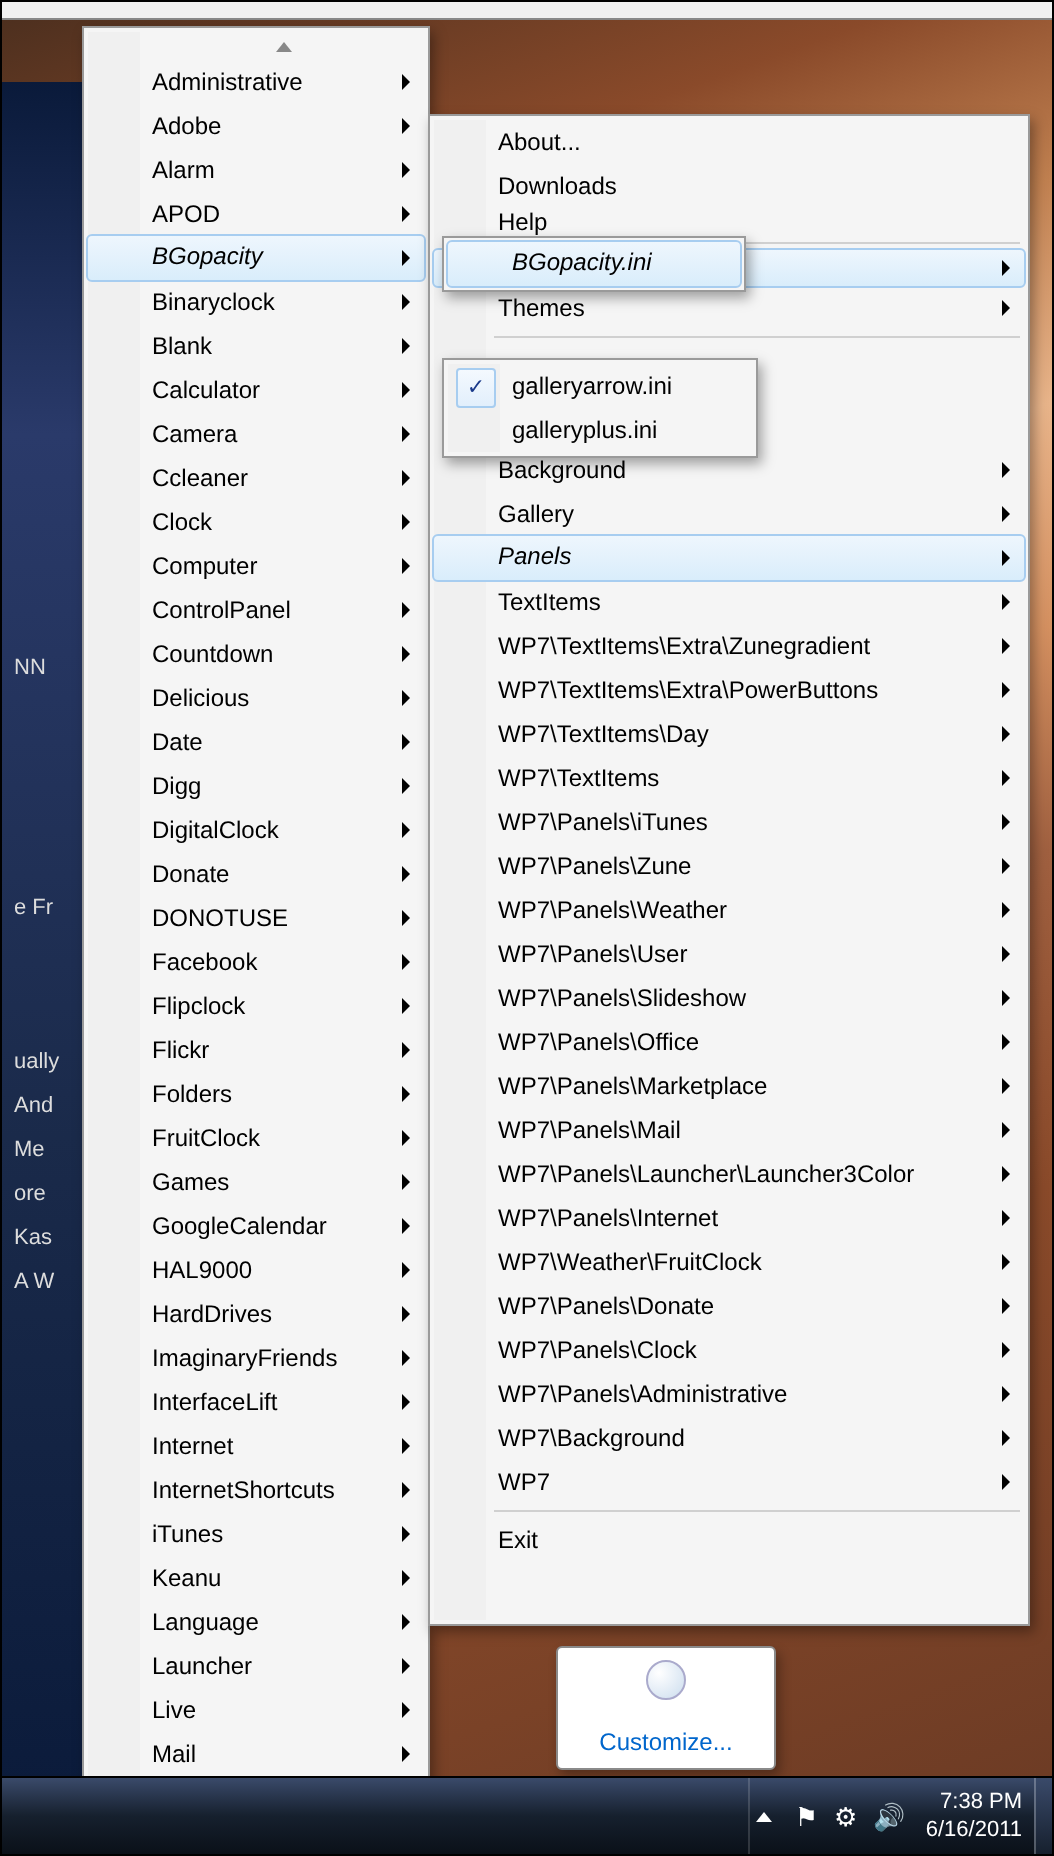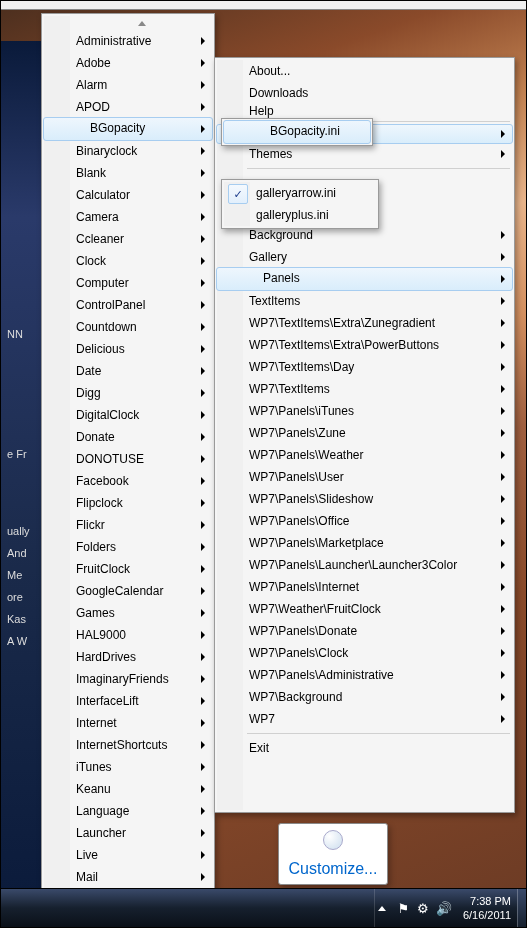--- a/index.html
+++ b/index.html
@@ -54,23 +54,23 @@
     padding-right: 18px;
     white-space: nowrap;
     color:#000;
     cursor: default;
   }
   .menu-item.hover {
     background: linear-gradient(#eef6fd,#d9edfb);
     border:1px solid #a7cdf0;
     border-radius:3px;
     margin:-1px;
-    padding-left:46px;
+    padding-left:32px;
     padding-right:17px;
-    height:22px; line-height:20px;
+    height:22px; line-height:20px;font-style:italic;
   }
   .menu-item .arrow {
     position:absolute; right:5px; top:0; bottom:0;
     width:8px;
     display:flex; align-items:center; justify-content:center;
     color:#000;
   }
   .menu-item .arrow::before {
     content:"";
     border-left:4px solid #000;
@@ -132,21 +132,21 @@
     border-radius:3px;
     box-shadow:2px 3px 6px rgba(0,0,0,.3);
     display:flex; flex-direction:column; align-items:center; justify-content:space-between;
     padding:6px 0;
     box-sizing:border-box;
   }
   .tray-popup .dot {
     width:18px;height:18px;border:1px solid #aac;border-radius:50%;
     background:radial-gradient(circle at 30% 30%,#fff,#cde);
   }
-  .tray-popup .link { color:#0066cc; font-size:16px; }
+  .tray-popup .link { color:#0066cc; font-size:12px; }
 
   .stage {
     width:527px; height:928px;
     position:relative;
     border:1px solid #000;
     box-sizing:border-box;
     overflow:hidden;
   }
 
   #menu1 { left:40px;  top:12px;  width:174px; height:910px; }
@@ -195,22 +195,22 @@
         <div class="menu-item"><span>Date</span><span class="arrow"></span></div>
         <div class="menu-item"><span>Digg</span><span class="arrow"></span></div>
         <div class="menu-item"><span>DigitalClock</span><span class="arrow"></span></div>
         <div class="menu-item"><span>Donate</span><span class="arrow"></span></div>
         <div class="menu-item"><span>DONOTUSE</span><span class="arrow"></span></div>
         <div class="menu-item"><span>Facebook</span><span class="arrow"></span></div>
         <div class="menu-item"><span>Flipclock</span><span class="arrow"></span></div>
         <div class="menu-item"><span>Flickr</span><span class="arrow"></span></div>
         <div class="menu-item"><span>Folders</span><span class="arrow"></span></div>
         <div class="menu-item"><span>FruitClock</span><span class="arrow"></span></div>
+        <div class="menu-item"><span>Games</span><span class="arrow"></span></div>
         <div class="menu-item"><span>GoogleCalendar</span><span class="arrow"></span></div>
-        <div class="menu-item"><span>Games</span><span class="arrow"></span></div>
         <div class="menu-item"><span>HAL9000</span><span class="arrow"></span></div>
         <div class="menu-item"><span>HardDrives</span><span class="arrow"></span></div>
         <div class="menu-item"><span>ImaginaryFriends</span><span class="arrow"></span></div>
         <div class="menu-item"><span>InterfaceLift</span><span class="arrow"></span></div>
         <div class="menu-item"><span>Internet</span><span class="arrow"></span></div>
         <div class="menu-item"><span>InternetShortcuts</span><span class="arrow"></span></div>
         <div class="menu-item"><span>iTunes</span><span class="arrow"></span></div>
         <div class="menu-item"><span>Keanu</span><span class="arrow"></span></div>
         <div class="menu-item"><span>Language</span><span class="arrow"></span></div>
         <div class="menu-item"><span>Launcher</span><span class="arrow"></span></div>
@@ -239,20 +239,21 @@
         <div class="menu-item"><span>WP7\TextItems\Extra\PowerButtons</span><span class="arrow"></span></div>
         <div class="menu-item"><span>WP7\TextItems\Day</span><span class="arrow"></span></div>
         <div class="menu-item"><span>WP7\TextItems</span><span class="arrow"></span></div>
         <div class="menu-item"><span>WP7\Panels\iTunes</span><span class="arrow"></span></div>
         <div class="menu-item"><span>WP7\Panels\Zune</span><span class="arrow"></span></div>
         <div class="menu-item"><span>WP7\Panels\Weather</span><span class="arrow"></span></div>
         <div class="menu-item"><span>WP7\Panels\User</span><span class="arrow"></span></div>
         <div class="menu-item"><span>WP7\Panels\Slideshow</span><span class="arrow"></span></div>
         <div class="menu-item"><span>WP7\Panels\Office</span><span class="arrow"></span></div>
         <div class="menu-item"><span>WP7\Panels\Marketplace</span><span class="arrow"></span></div>
+        <div class="menu-item"><span>WP7\Panels\Mail</span><span class="arrow"></span></div>
         <div class="menu-item"><span>WP7\Panels\Launcher\Launcher3Color</span><span class="arrow"></span></div>
         <div class="menu-item"><span>WP7\Panels\Internet</span><span class="arrow"></span></div>
         <div class="menu-item"><span>WP7\Weather\FruitClock</span><span class="arrow"></span></div>
         <div class="menu-item"><span>WP7\Panels\Donate</span><span class="arrow"></span></div>
         <div class="menu-item"><span>WP7\Panels\Clock</span><span class="arrow"></span></div>
         <div class="menu-item"><span>WP7\Panels\Administrative</span><span class="arrow"></span></div>
         <div class="menu-item"><span>WP7\Background</span><span class="arrow"></span></div>
         <div class="menu-item"><span>WP7</span><span class="arrow"></span></div>
         <div class="separator"></div>
         <div class="menu-item"><span>Exit</span></div>

